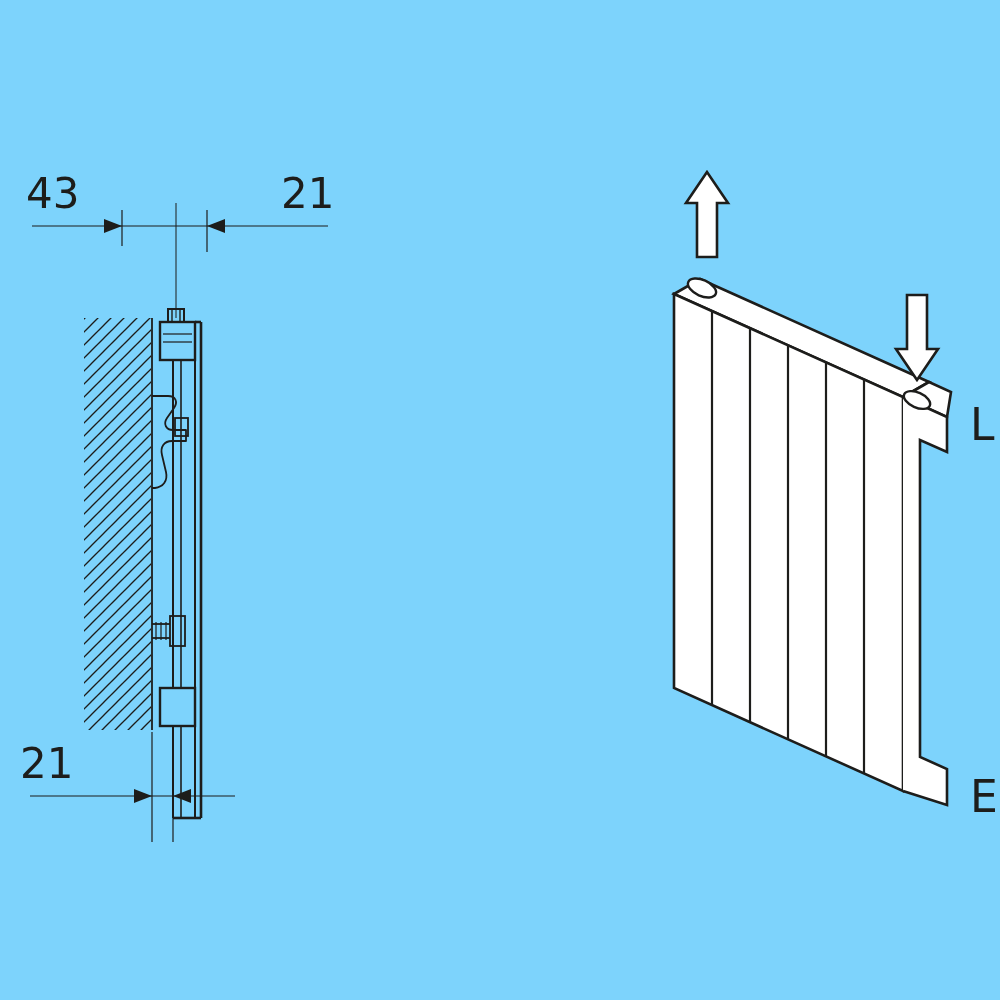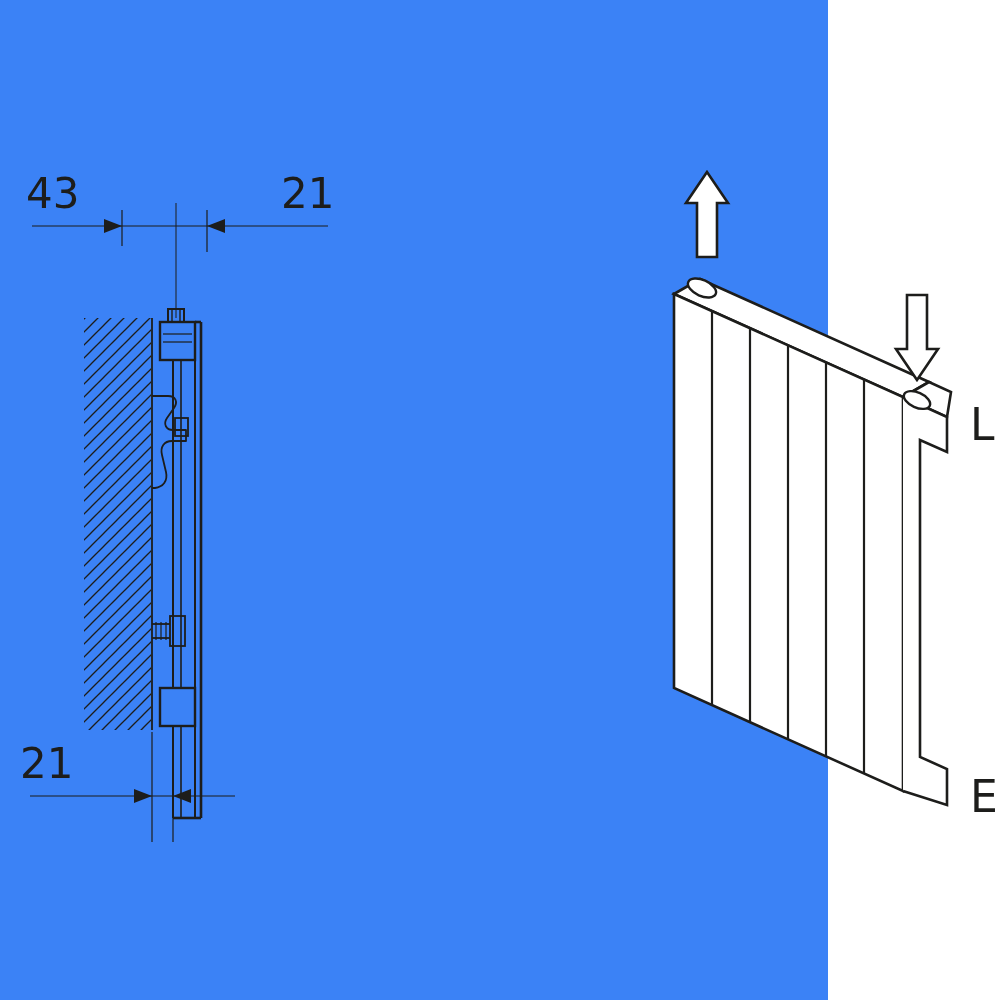--- a/index.html
+++ b/index.html
@@ -4,23 +4,23 @@
 <style>
   html,body{
     margin:0;
     padding:0;
     width:1000px;
     height:1000px;
     background:#ffffff;
     font-family:"DejaVu Sans", sans-serif;
   }
   .drawing-wrap{
-    width:828px;
+    width:1000px;
     height:1000px;
-    background:#3b82f6;
+    background:#7dd3fc;
   }
   svg{ display:block; }
   text.dim-label{
     font-family:"DejaVu Sans", sans-serif;
     font-size:42px;
     fill:#1d1d1b;
   }
   text.conn-label{
     font-family:"DejaVu Sans", sans-serif;
     font-size:44px;

